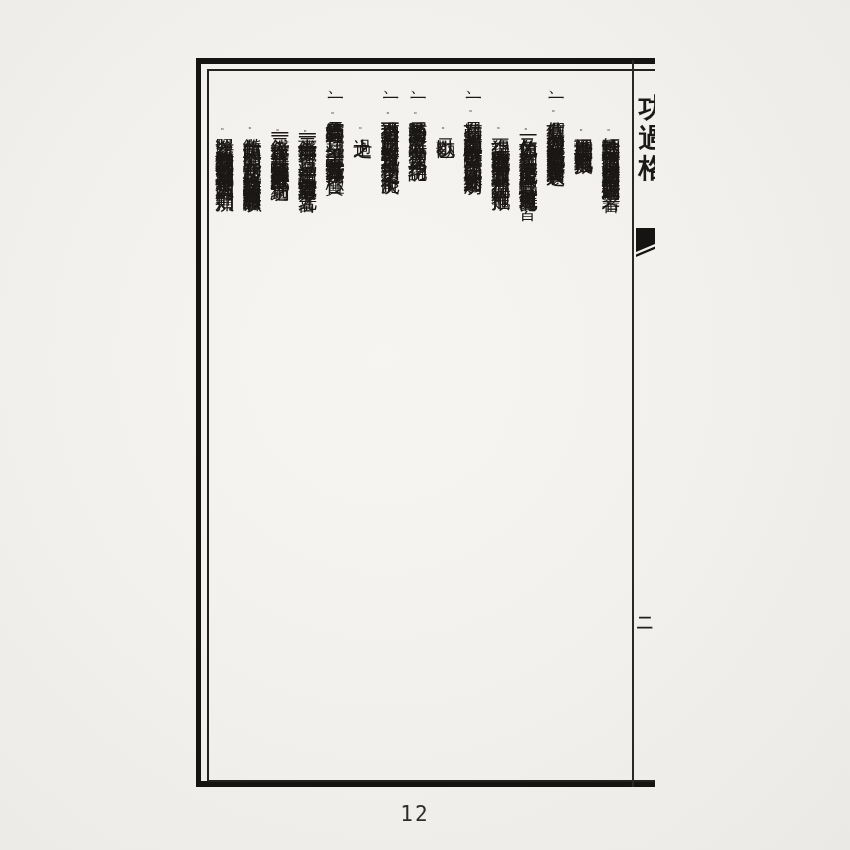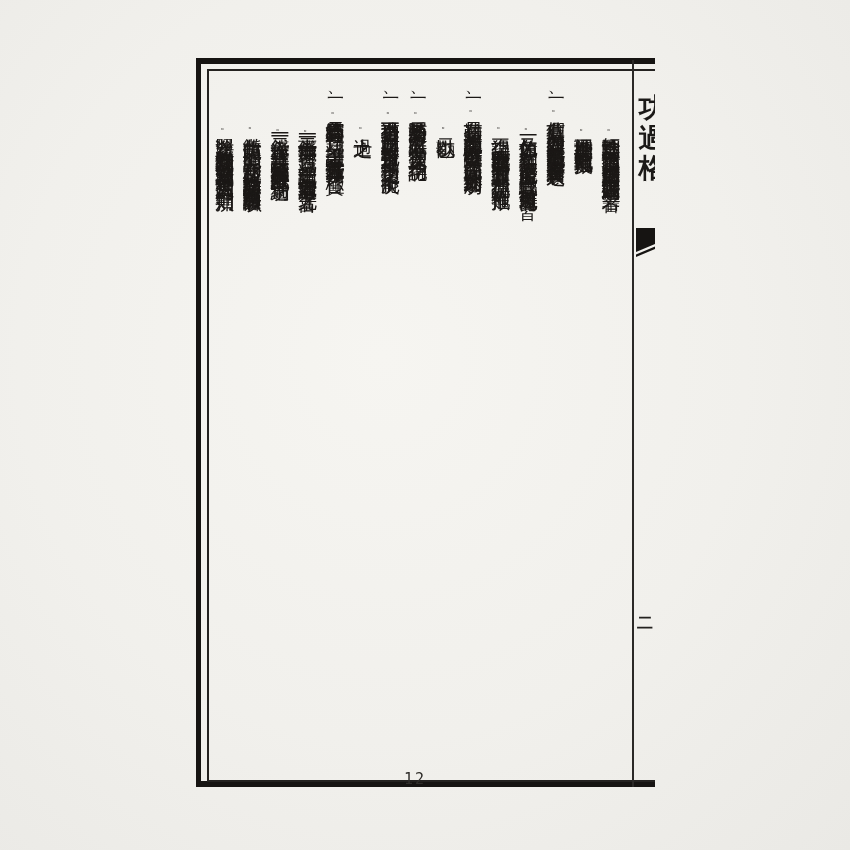--- a/index.html
+++ b/index.html
@@ -83,25 +83,25 @@
   .col .marker {
     font-size: 17px;
     letter-spacing: 0;
   }
   .col .pd {          
     font-size: 10px;
     letter-spacing: 0;
   }
   
   .page-number {
-    position: absolute; left: 380px; top: 770px;
+    position: absolute; left: 380px; top: 802px;
     width: 70px;
     text-align: center;
     font-family: "DejaVu Sans Mono", "Liberation Mono", monospace;
-    font-size: 15px;
+    font-size: 21px;
     letter-spacing: 2px;
     color: #2f2d2a;
   }
 </style>
 </head>
 <body>
 
 <div class="page-scan">
 
   <div class="frame-outer"></div>

